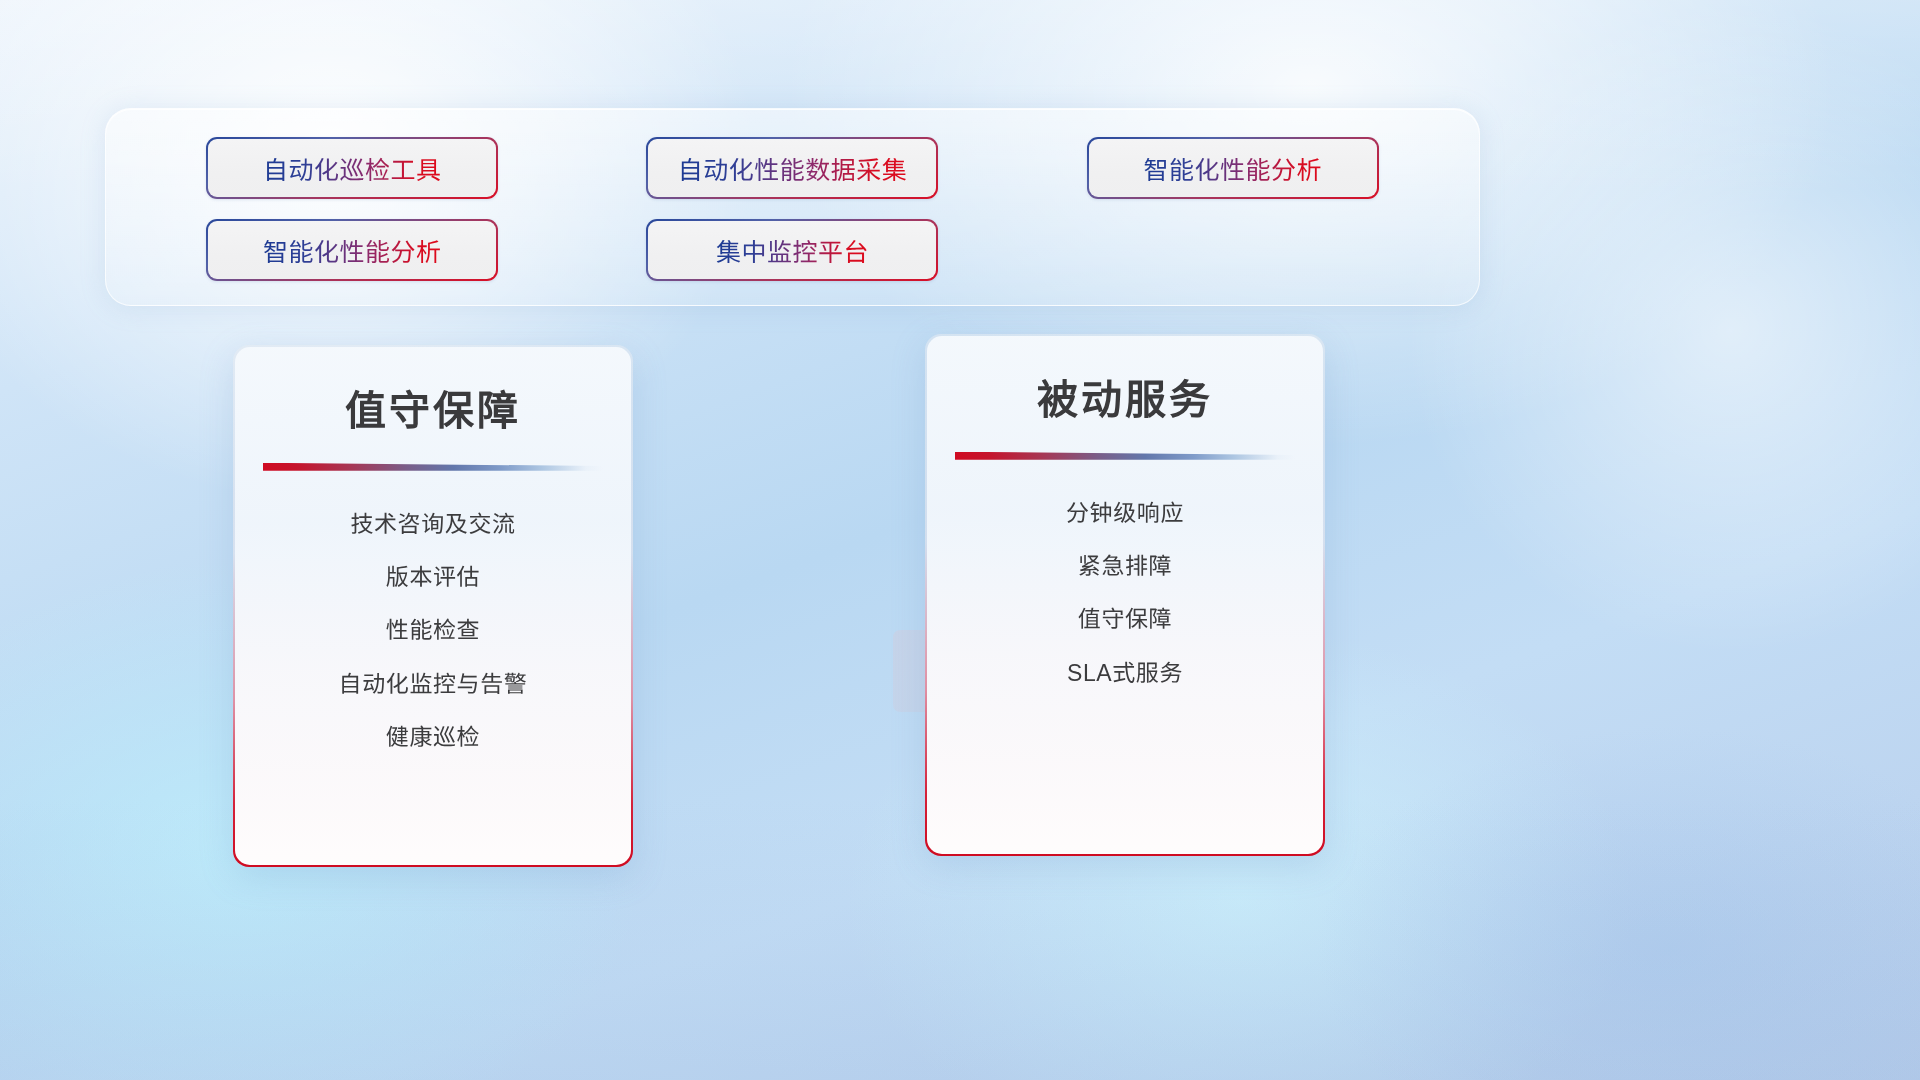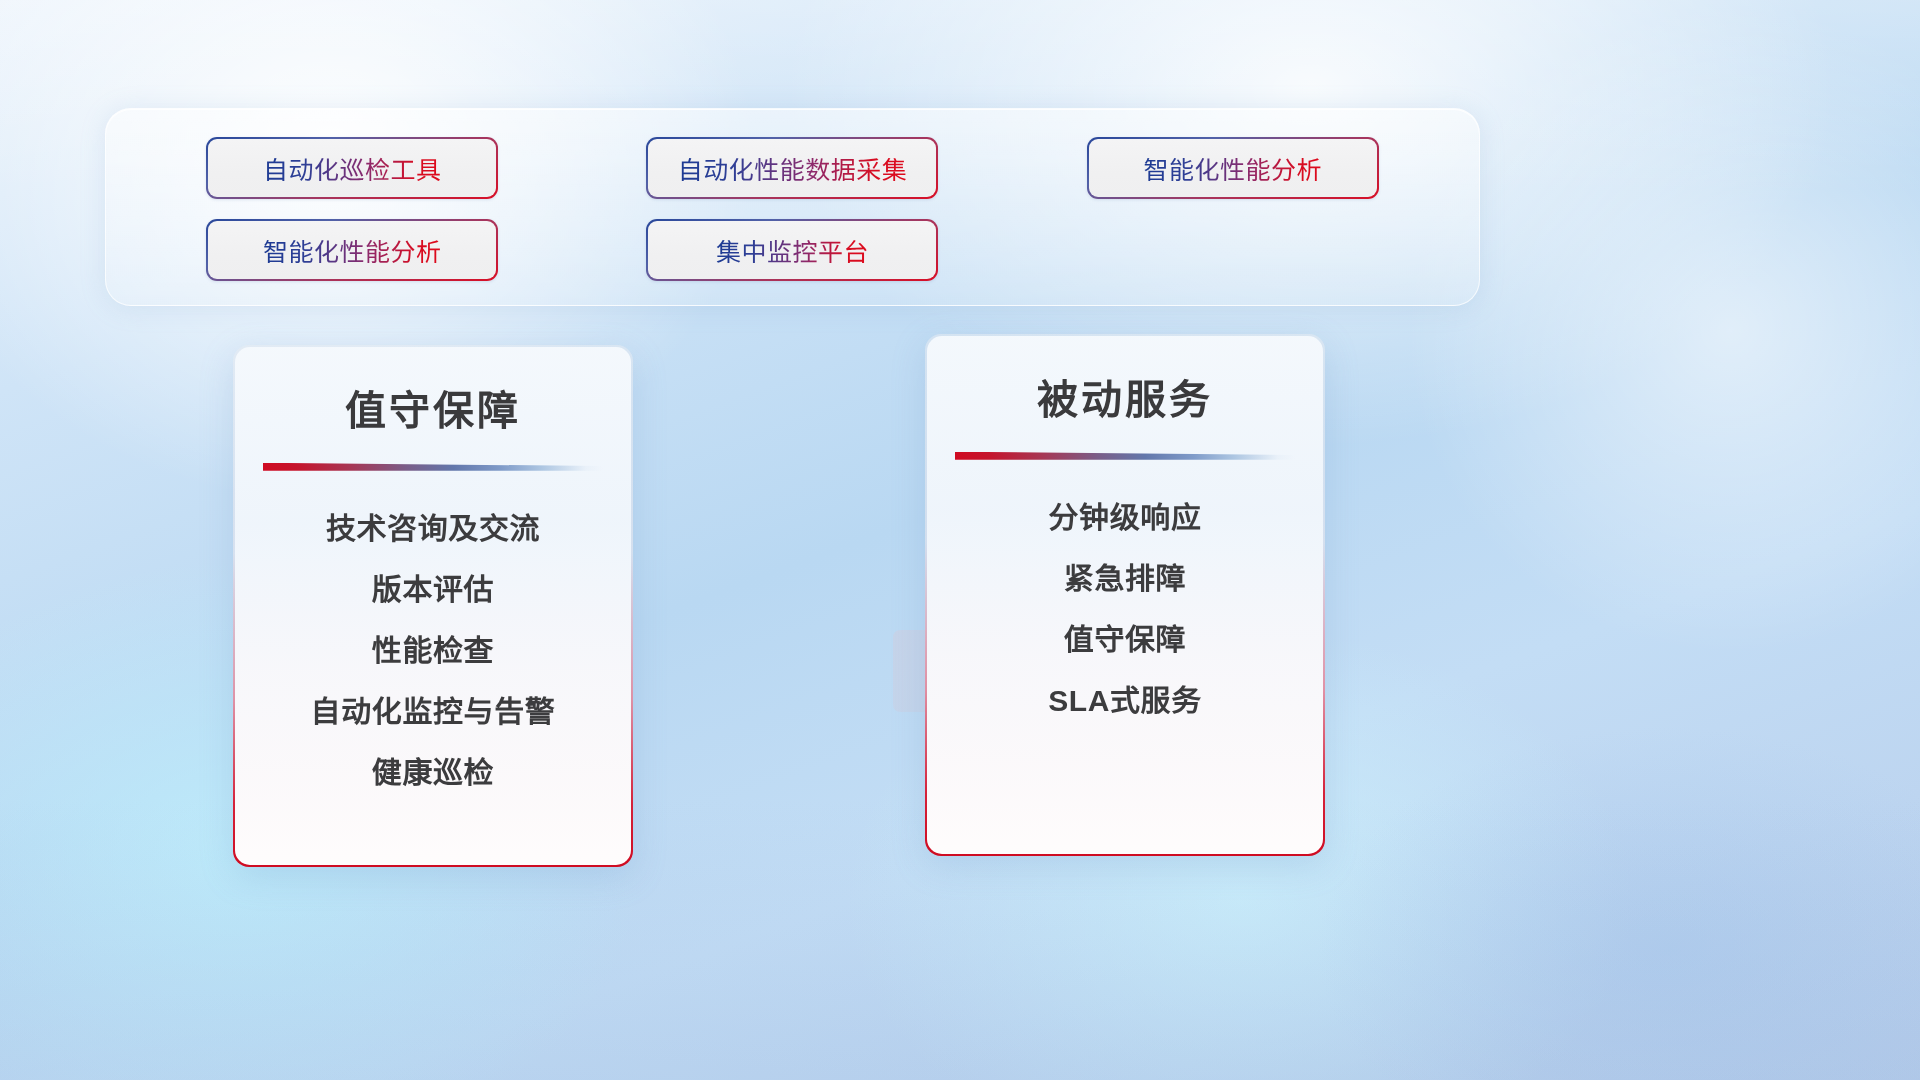--- a/index.html
+++ b/index.html
@@ -126,26 +126,25 @@
        #cf0b22 0%,#c5142c 10%,#a63755 26%,#7a5d88 42%,
        #6277ab 56%,#7f9bc9 70%,#adc6e2 82%,rgba(214,228,242,.25) 95%,rgba(255,255,255,0) 100%);
     clip-path:polygon(0 0,100% 42%,100% 100%,0 100%);
   }
   .card-list{
     margin-top:22px;width:100%;
     display:flex;flex-direction:column;align-items:center;
     gap:0;
   }
   .card-list-item{
-    font-size:30px;color:#3c3c3e;
+    font-size:23px;color:#3c3c3e;
     line-height:1.1;
     padding:14px 0;
     letter-spacing:.6px;
     white-space:nowrap;
-    font-weight:bold;
   }
 
   
   .arrow{
     position:absolute;left:883px;top:612px;width:158px;height:120px;
   }
   .arrow svg{display:block;width:100%;height:100%;}
 </style>
 </head>
 <body>

